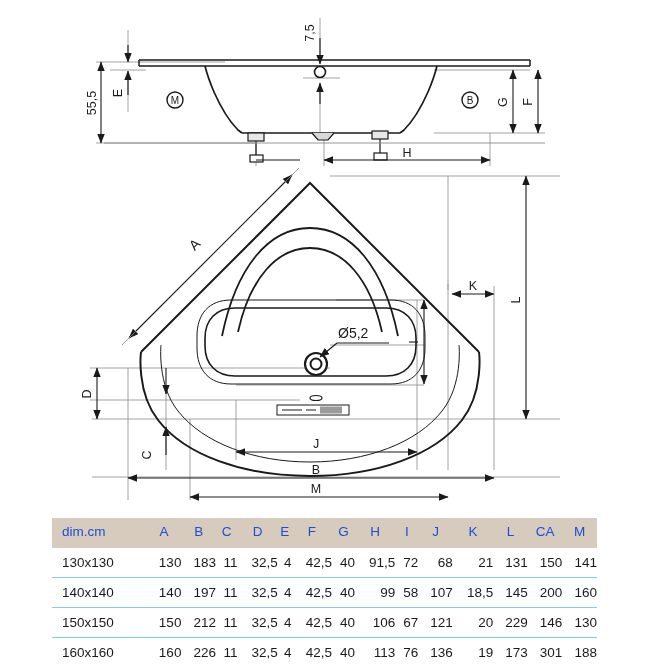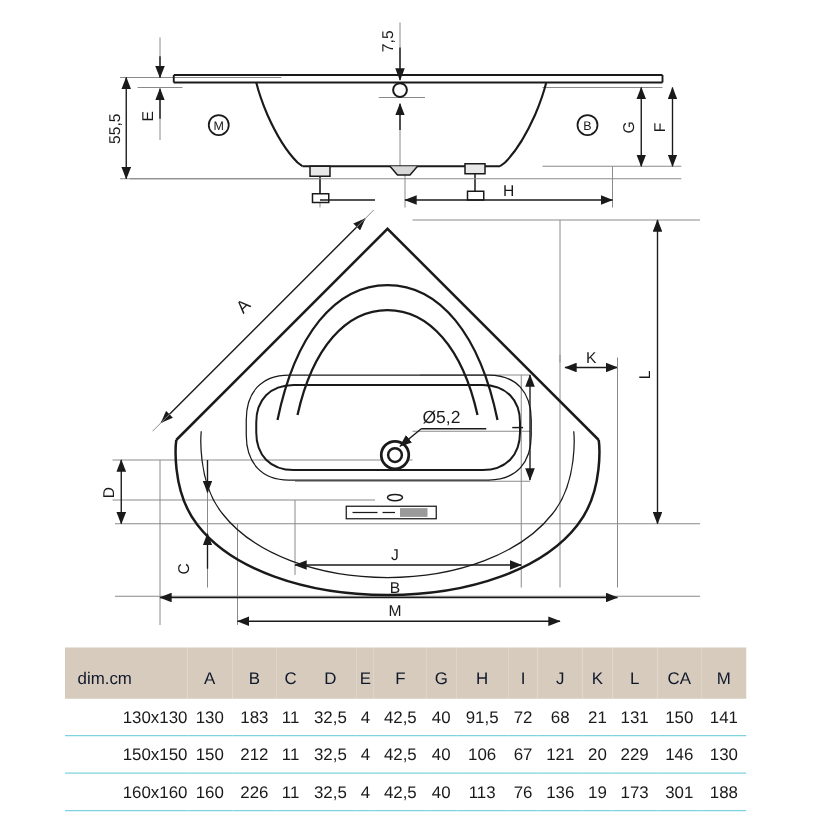--- a/index.html
+++ b/index.html
@@ -49,38 +49,38 @@
     top: 518px;
     width: 545px;
     border-collapse: collapse;
     font-family: "Liberation Sans", sans-serif;
     font-size: 13px;
     color: #1a1a1a;
   }
   #spec-table thead th {
     background: #d6cbbd;
     font-weight: normal;
-    padding: 17px 0 9px 0;
+    padding: 6px 0 9px 0;
     text-align: center;
     font-size: 13.5px;
-    color: #0f172a;
+    color: #1d4ed8;
   }
   #spec-table thead th.col-dim {
     text-align: left;
     padding-left: 10px;
   }
   #spec-table tbody td {
     padding: 7px 0 7px 0;
-    text-align: center;
+    text-align: right;
     border-bottom: 1.2px solid #7fd3e0;
     font-size: 13.5px;
     white-space: nowrap;
   }
   #spec-table tbody td.col-dim {
-    text-align: right;
+    text-align: left;
     padding-left: 10px;
   }
   #spec-table tbody tr:first-child td {
     border-top: none;
   }
 </style>
 </head>
 <body>
 
 <div id="sheet">
@@ -299,20 +299,37 @@
         <td>40</td>
         <td>91,5</td>
         <td>72</td>
         <td>68</td>
         <td>21</td>
         <td>131</td>
         <td>150</td>
         <td>141</td>
       </tr>
       <tr>
+        <td class="col-dim">140x140</td>
+        <td>140</td>
+        <td>197</td>
+        <td>11</td>
+        <td>32,5</td>
+        <td>4</td>
+        <td>42,5</td>
+        <td>40</td>
+        <td>99</td>
+        <td>58</td>
+        <td>107</td>
+        <td>18,5</td>
+        <td>145</td>
+        <td>200</td>
+        <td>160</td>
+      </tr>
+      <tr>
         <td class="col-dim">150x150</td>
         <td>150</td>
         <td>212</td>
         <td>11</td>
         <td>32,5</td>
         <td>4</td>
         <td>42,5</td>
         <td>40</td>
         <td>106</td>
         <td>67</td>

